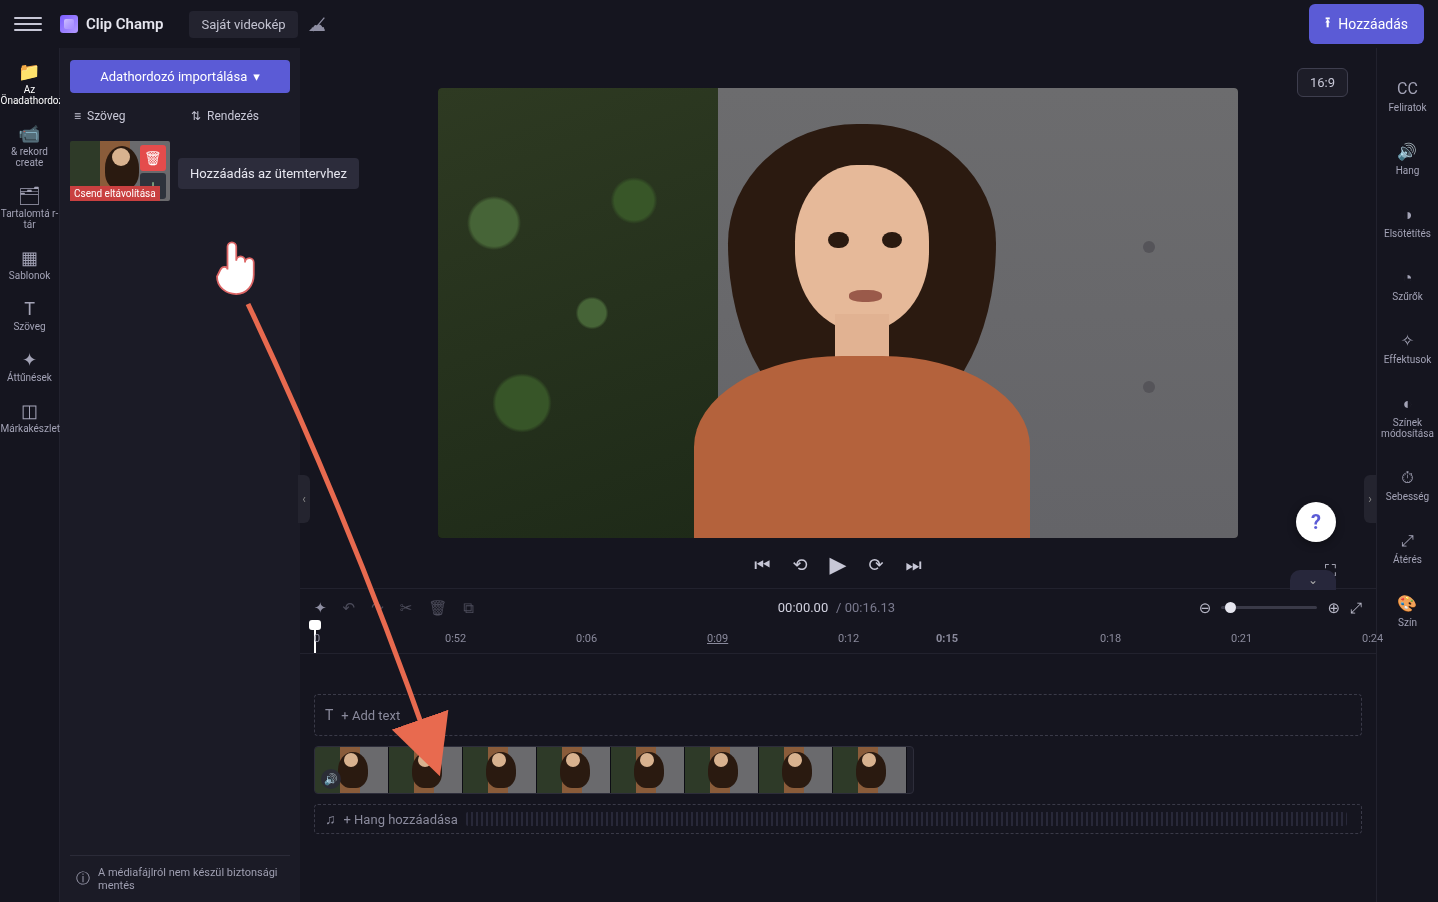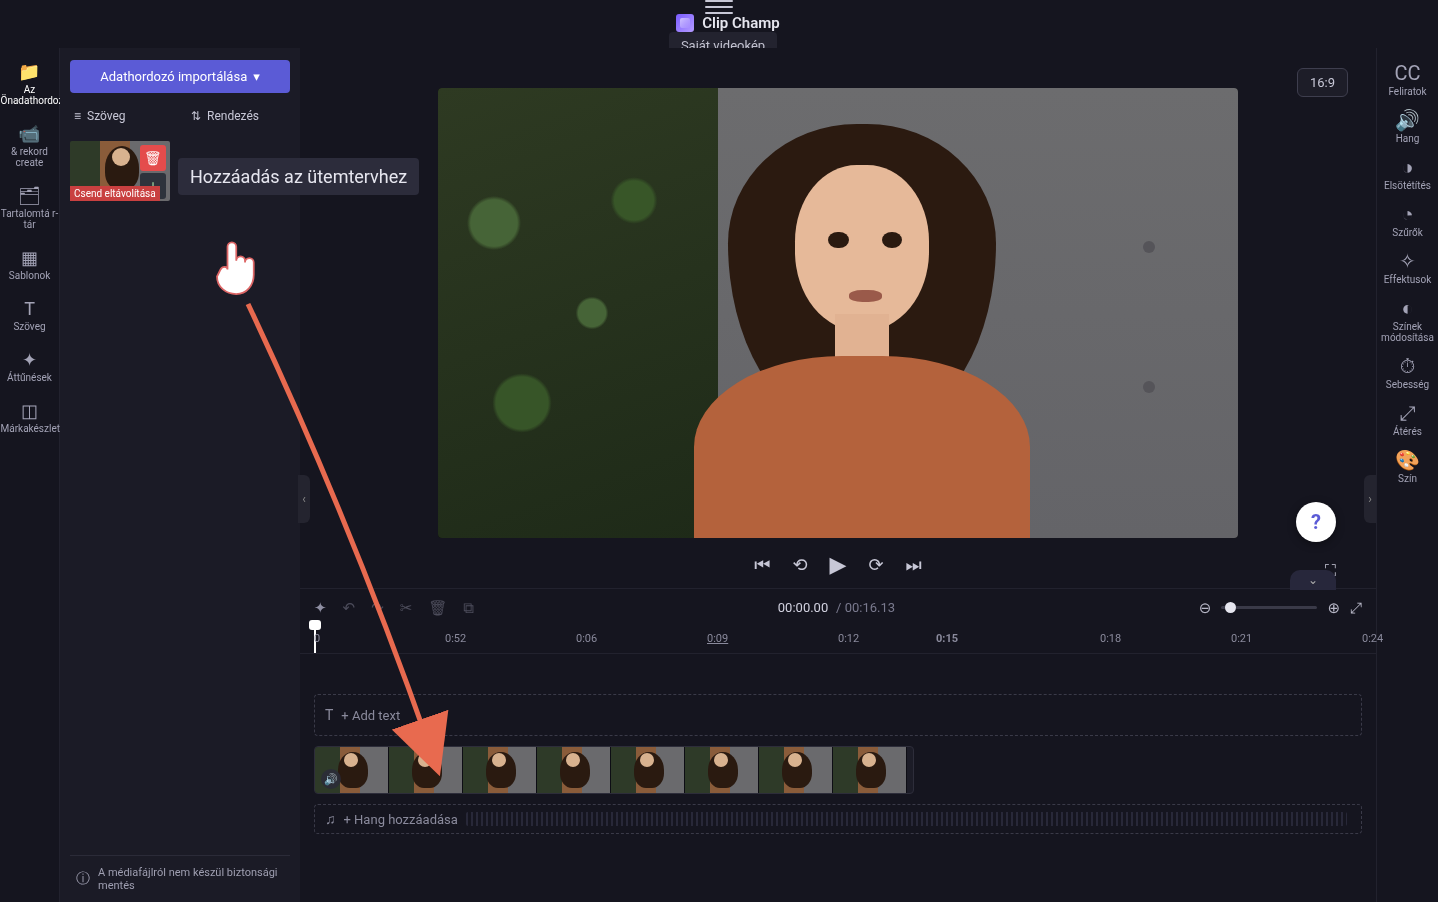--- a/index.html
+++ b/index.html
@@ -1,25 +1,25 @@
 <!DOCTYPE html>
 <html><head>
 <meta charset="utf-8">
 <style>
   * { box-sizing: border-box; margin: 0; padding: 0; font-family: -apple-system, "Segoe UI", Roboto, Arial, sans-serif; }
   body { background:#15151f; color:#e6e6ef; width:1438px; height:902px; overflow:hidden; position:relative; }
   
-  .header { height:48px; display:flex; align-items:center; padding:0 14px;flex-direction:column; }
+  .header { height:48px; display:flex; align-items:center; padding:0 14px; }
   .hamburger { width:28px; height:28px; display:flex; flex-direction:column; justify-content:center; gap:4px; cursor:pointer; }
   .hamburger span{ height:2px; background:#c7c7d6; border-radius:1px; }
   .logo { display:flex; align-items:center; gap:8px; margin-left:18px; }
   .logo .sq { width:18px; height:18px; border-radius:3px; background:linear-gradient(135deg,#7a5cff,#b49bff); position:relative; }
   .logo .sq::after{content:"";position:absolute;inset:4px;border-radius:2px;background:linear-gradient(135deg,#d1c3ff,#fff0);}
   .logo .name { font-weight:600; font-size:15px; }
-  .project { margin-left:8px; background:#23232f; padding:6px 12px; border-radius:4px; font-size:13px; color:#c2c2d0;text-align:center; }
+  .project { margin-left:26px; background:#23232f; padding:6px 12px; border-radius:4px; font-size:13px; color:#c2c2d0;text-align:center; }
   .cloud-off { margin-left:10px; color:#8f8fa3; font-size:18px; }
   .export-btn { margin-left:auto; background:#5b5bd6; color:#fff; border:none; border-radius:6px; padding:8px 16px; font-size:14px; display:flex; align-items:center; gap:8px; cursor:pointer; }
   .export-btn .ic{font-weight:bold;}
   
   .main { position:absolute; top:48px; bottom:0; left:0; right:0; display:flex; }
   .left-rail { width:60px; background:#15151f; display:flex; flex-direction:column; align-items:center; padding-top:10px; gap:10px; border-right:1px solid #22222e;}
   .rail-item { width:58px; text-align:center; color:#a3a3b6; font-size:10px; cursor:pointer; padding:4px 0; line-height:1.1;}
   .rail-item .ric { font-size:18px; height:20px; display:flex; align-items:center; justify-content:center; margin-bottom:2px;}
   .rail-item.active { color:#fff; }
   
@@ -27,21 +27,21 @@
   .import-btn { background:#5b5bd6; color:#fff; border:none; border-radius:4px; padding:9px 10px; font-size:13px; display:flex; align-items:center; justify-content:center; gap:6px; cursor:pointer;}
   .filter-row { display:flex; gap:14px; margin-top:12px; }
   .filter-btn { flex:1; background:transparent; border:none; color:#c7c7d6; font-size:12px; display:flex; align-items:center; gap:6px; cursor:pointer; padding:4px;}
   .thumb { margin-top:14px; width:100px; position:relative; }
   .thumb .img { width:100px; height:60px; border-radius:2px; background:linear-gradient(90deg,#2e3a28 0 30%,#8a5c3a 30% 60%,#6a6a6d 60% 100%); position:relative; overflow:hidden;}
   .thumb .img::after{content:"";position:absolute;left:42%;top:12%;width:18px;height:18px;border-radius:50%;background:#d8b28f;}
   .thumb .img .hair{position:absolute;left:35%;top:8%;width:34px;height:44px;border-radius:50% 50% 40% 40%;background:#2a1a10;}
   .thumb .trash-badge { position:absolute; right:4px; top:4px; width:26px; height:26px; border-radius:3px; background:#e44c4c; display:flex; align-items:center; justify-content:center; color:#fff; font-size:14px; transform:translateX(-0px);}
   .thumb .plus2 { position:absolute; right:4px; top:32px; width:26px; height:26px; border-radius:3px; background:#1f2630cc; display:flex; align-items:center; justify-content:center; color:#9fd69f; font-size:18px;}
   .thumb .caption { position:absolute; bottom:0; left:0; background:#c94040; color:#fff; font-size:10px; padding:2px 4px; white-space:nowrap; }
-  .tooltip { position:absolute; left:118px; top:110px; background:#2c2c3b; color:#e6e6ef; font-size:18px; padding:8px 12px; border-radius:4px; white-space:nowrap; }
+  .tooltip { position:absolute; left:118px; top:110px; background:#2c2c3b; color:#e6e6ef; font-size:13px; padding:8px 12px; border-radius:4px; white-space:nowrap; }
   .backup-bar { margin-top:auto; border-top:1px solid #2b2b38; padding:10px 6px; display:flex; align-items:center; gap:8px; color:#9f9fb1; font-size:11px;}
   .backup-bar .bic{font-size:14px;}
   .collapse-tab { position:absolute; right:-10px; top:50%; width:12px; height:48px; background:#24242f; border-radius:0 6px 6px 0; display:flex; align-items:center; justify-content:center; color:#888; font-size:12px; cursor:pointer;}
   
   .center { flex:1; display:flex; flex-direction:column; background:#15151f; min-width:0; }
   .preview-area { flex:0 0 540px; display:flex; flex-direction:column; align-items:center; position:relative; }
   .aspect-pill { position:absolute; right:28px; top:20px; border:1px solid #3e3e4e; border-radius:6px; padding:6px 12px; font-size:13px; color:#c7c7d6; background:#1d1d28; cursor:pointer;}
   .canvas { margin-top:40px; width:800px; height:450px; background:#000; border-radius:4px; position:relative; overflow:hidden;}
   .canvas .bg-left{position:absolute;left:0;top:0;bottom:0;width:35%;background:linear-gradient(160deg,#2e3a22,#1e2a18);}  
   .canvas .bg-left::before{content:"";position:absolute;inset:0;background:
@@ -89,21 +89,21 @@
   .video-strip{display:flex;height:100%;}
   .frame{height:100%;width:74px;background:linear-gradient(90deg,#2e3a28 0 34%,#8a5c3a 34% 62%,#6a6a6d 62% 100%);border-right:1px solid #0d0d14;position:relative;}
   .frame::after{content:"";position:absolute;left:40%;top:14%;width:14px;height:14px;border-radius:50%;background:#d8b28f;}
   .frame::before{content:"";position:absolute;left:32%;top:10%;width:30px;height:36px;border-radius:50% 50% 40% 40%;background:#2a1a10;}
   .track.video .spk{position:absolute;left:6px;bottom:4px;width:20px;height:20px;border-radius:50%;background:#2b2b3acc;color:#ddd;font-size:11px;display:flex;align-items:center;justify-content:center;}
   .track.audio{height:30px;}
   .track.audio .wave{flex:1;height:14px;background:repeating-linear-gradient(90deg,#3b3b52 0 2px,transparent 2px 5px);opacity:.5;margin-right:14px;border-radius:2px;}
   
   .right-rail { width:62px; background:#15151f; border-left:1px solid #22222e; display:flex; flex-direction:column; align-items:center; padding-top:14px; gap:12px;}
   .right-rail .ritem{ width:60px; text-align:center; color:#a3a3b6; font-size:10px; cursor:pointer; line-height:1.1;}
-  .right-rail .ritem .ric2{ font-size:20px; height:22px; display:flex; align-items:center; justify-content:center; margin-bottom:2px;}
+  .right-rail .ritem .ric2{ font-size:16px; height:22px; display:flex; align-items:center; justify-content:center; margin-bottom:2px;margin-top:16px;}
   .right-collapse { position:absolute; right:62px; top:50%; width:12px; height:48px; background:#24242f; border-radius:6px 0 0 6px; display:flex; align-items:center; justify-content:center; color:#888; font-size:12px; cursor:pointer;}
   
   .anno { position:absolute; pointer-events:none; z-index:50; }
   .hand { left:210px; top:234px; width:56px; height:64px; }
   .hand svg{width:100%;height:100%;}
   .arrow-svg { position:absolute; left:240px; top:300px; width:260px; height:480px; }
 </style>
 </head>
 <body>
 
@@ -114,21 +114,21 @@
       <span></span>
     </div>
   <div class="logo">
     <div class="sq"></div>
     <div class="name">Clip Champ</div>
   </div>
   <div class="project">Saját videokép</div>
   <div class="cloud-off">☁̸</div>
   <button class="export-btn">
     <span class="ic">⭱</span>
-    <span>Adathordozó</span>
+    <span>Hozzáadás</span>
   </button>
 </div>
 
 <div class="main">
 
   <div class="left-rail" id="left-rail">
       <div class="rail-item active">
         <div class="ric">📁</div>
         <div>Az Önadathordozója</div>
       </div>

